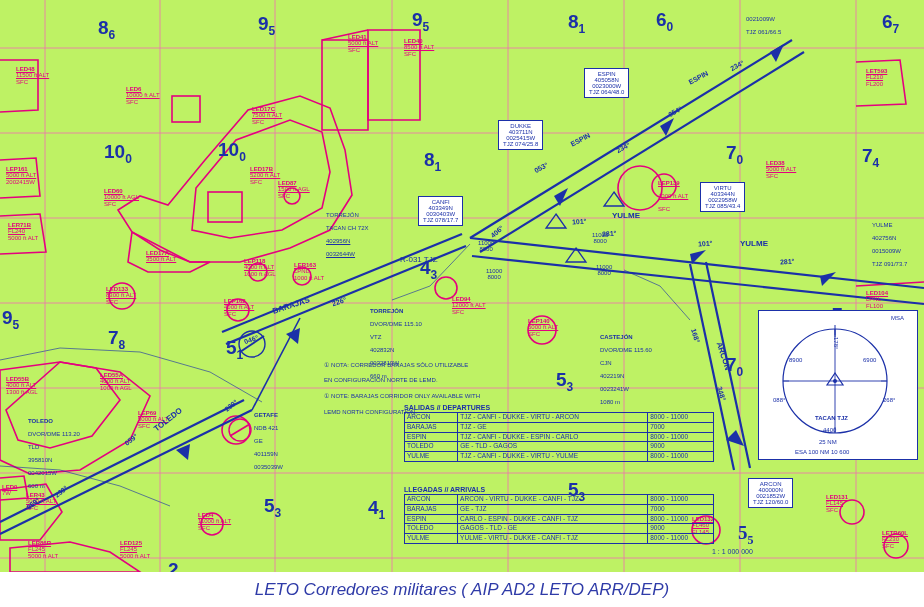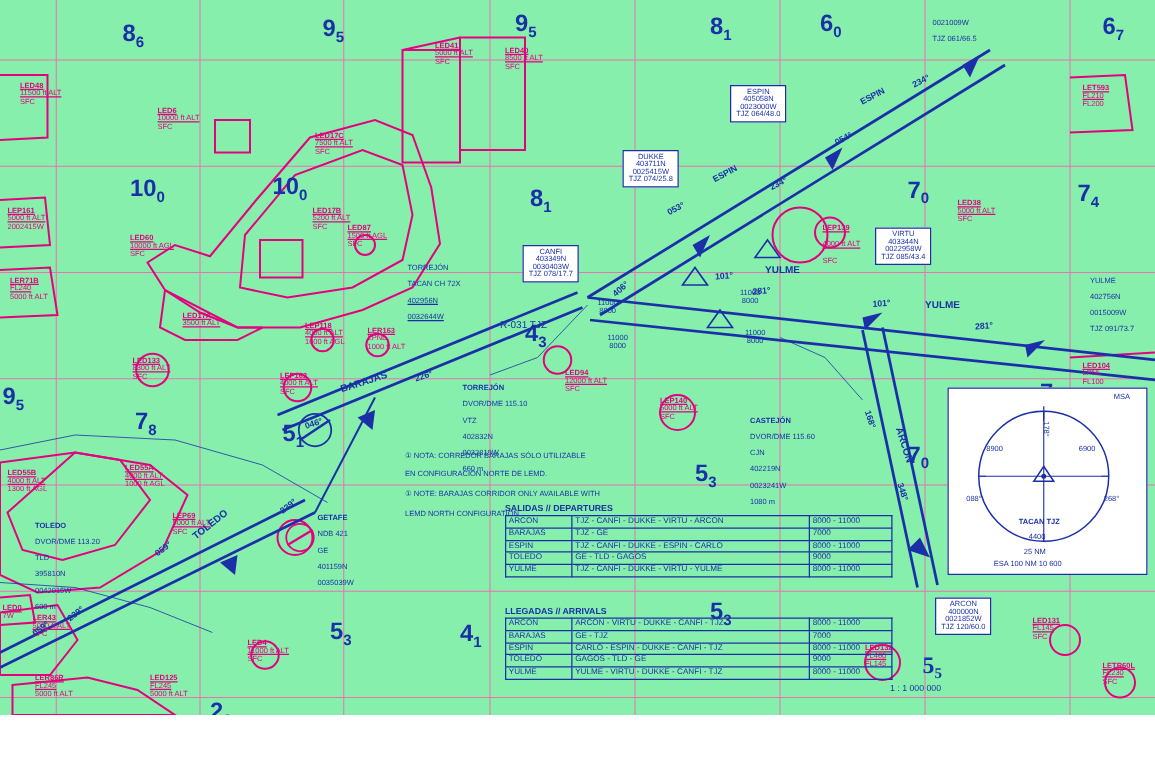--- a/index.html
+++ b/index.html
@@ -13,21 +13,21 @@
     height: 607px;
     background: #ffffff;
     font-family: "Liberation Sans", sans-serif;
     overflow: hidden;
   }
   #chart-area {
     position: absolute;
     left: 0; top: 0;
     width: 924px;
     height: 572px;
-    background: #86efac;
+    background: #bef264;
     overflow: hidden;
   }
   svg.layer {
     position: absolute;
     left: 0; top: 0;
     width: 924px;
     height: 572px;
     overflow: visible;
   }
   .lbl {
@@ -549,14 +549,15 @@
       <div class="lbl blu tiny b" style="left:56px; top:104px;">TACAN TJZ</div>
       <div class="lbl blu tiny" style="left:64px; top:116px;">4400</div>
       <div class="lbl blu tiny" style="left:60px; top:128px;">25 NM</div>
       <div class="lbl blu tiny" style="left:36px; top:138px;">ESA 100 NM 10 600</div>
     </div>
 
     <div class="lbl blu xs" style="left:712px; top:548px;">1 : 1 000 000</div>
 
   </div>
 
+  <div id="caption">LETO Corredores militares ( AIP AD2 LETO ARR/DEP)</div>
 
 </div>
 
 </body></html>

